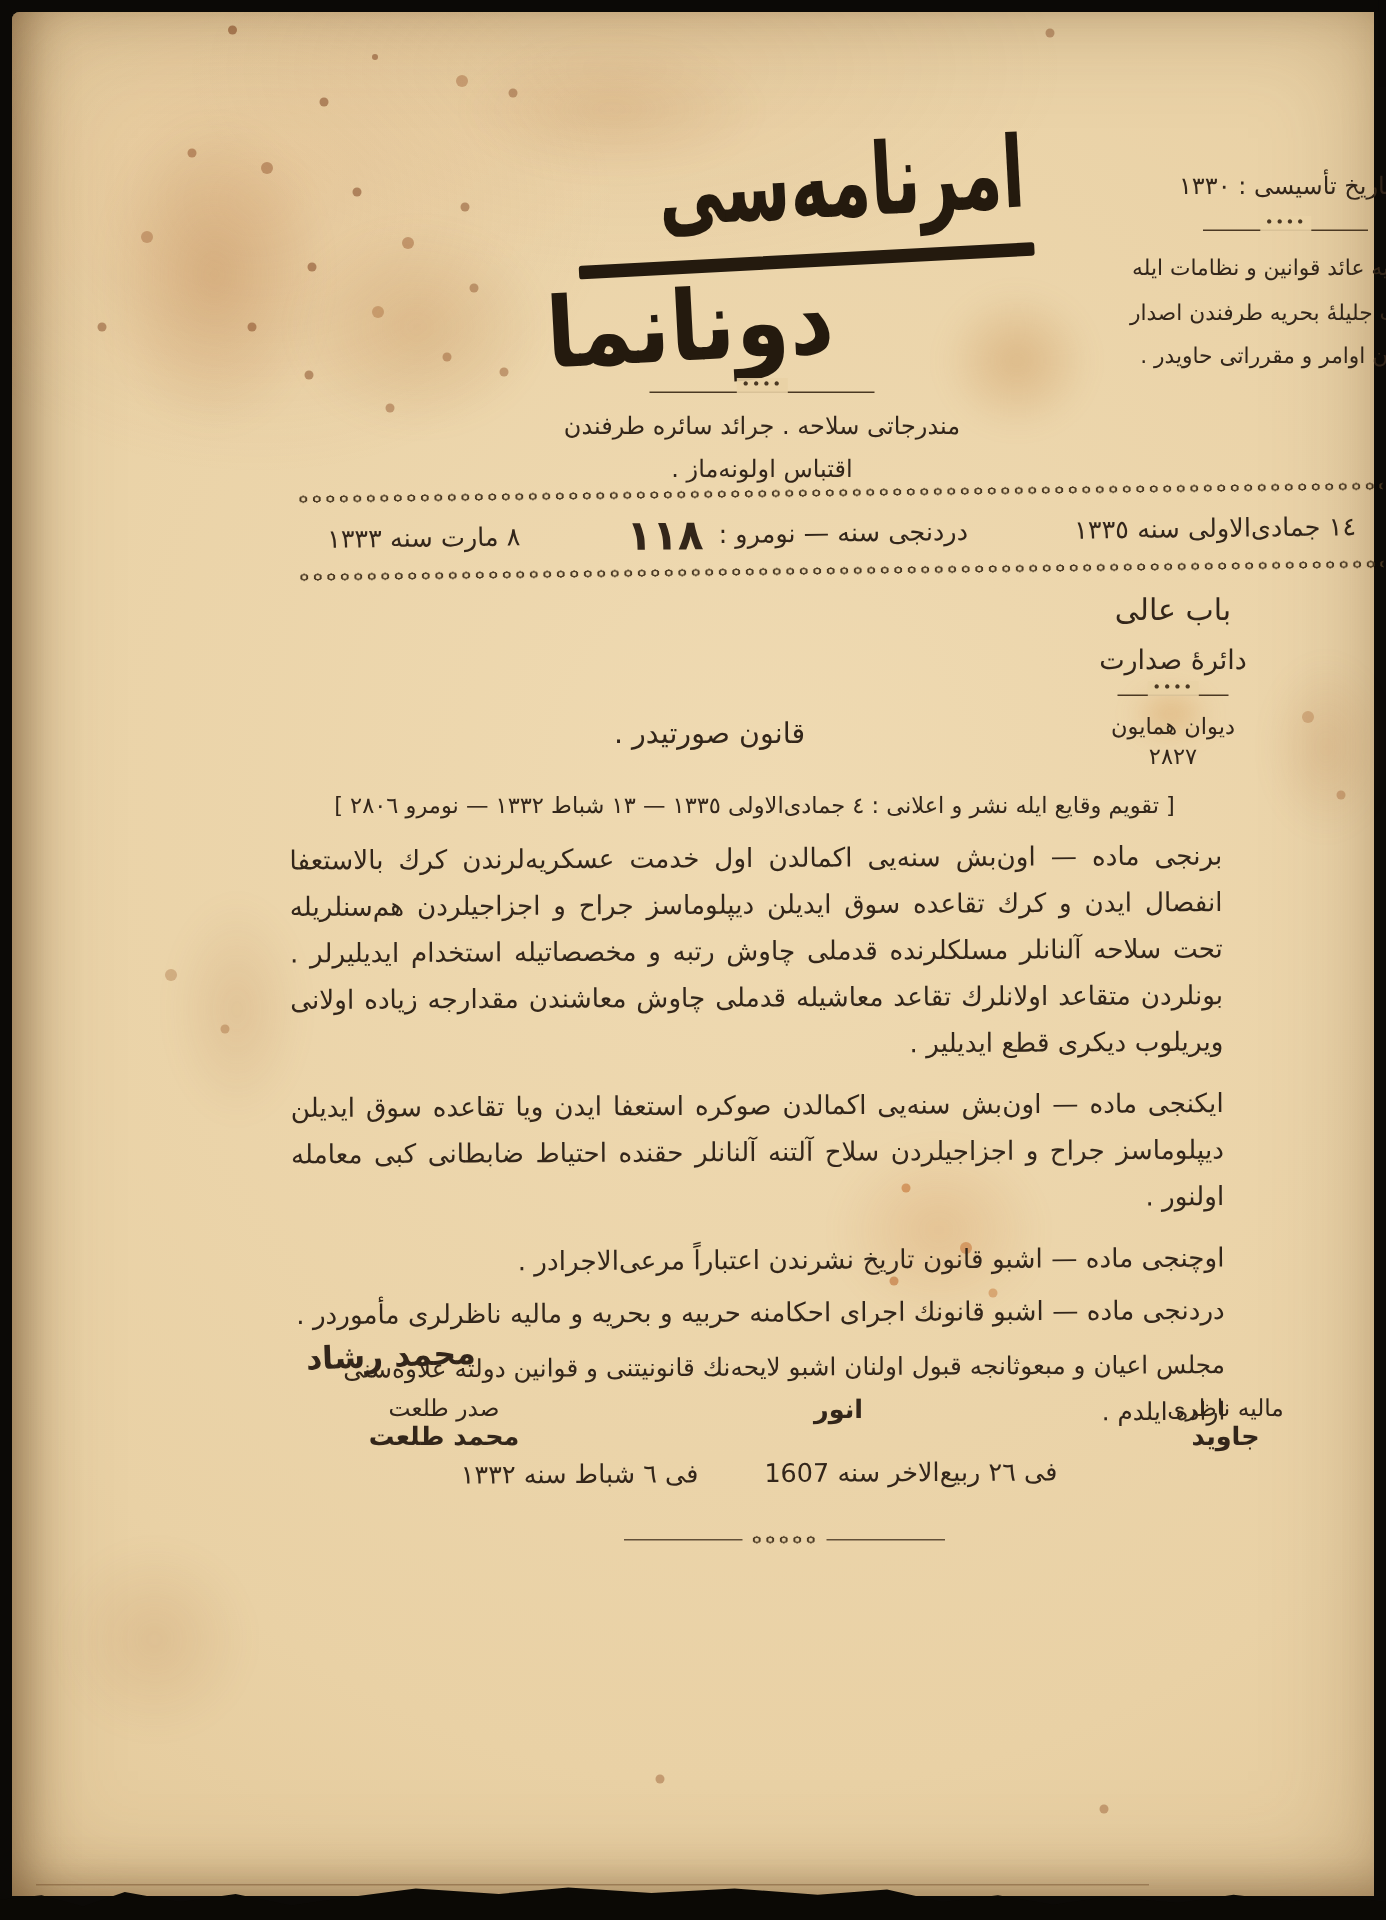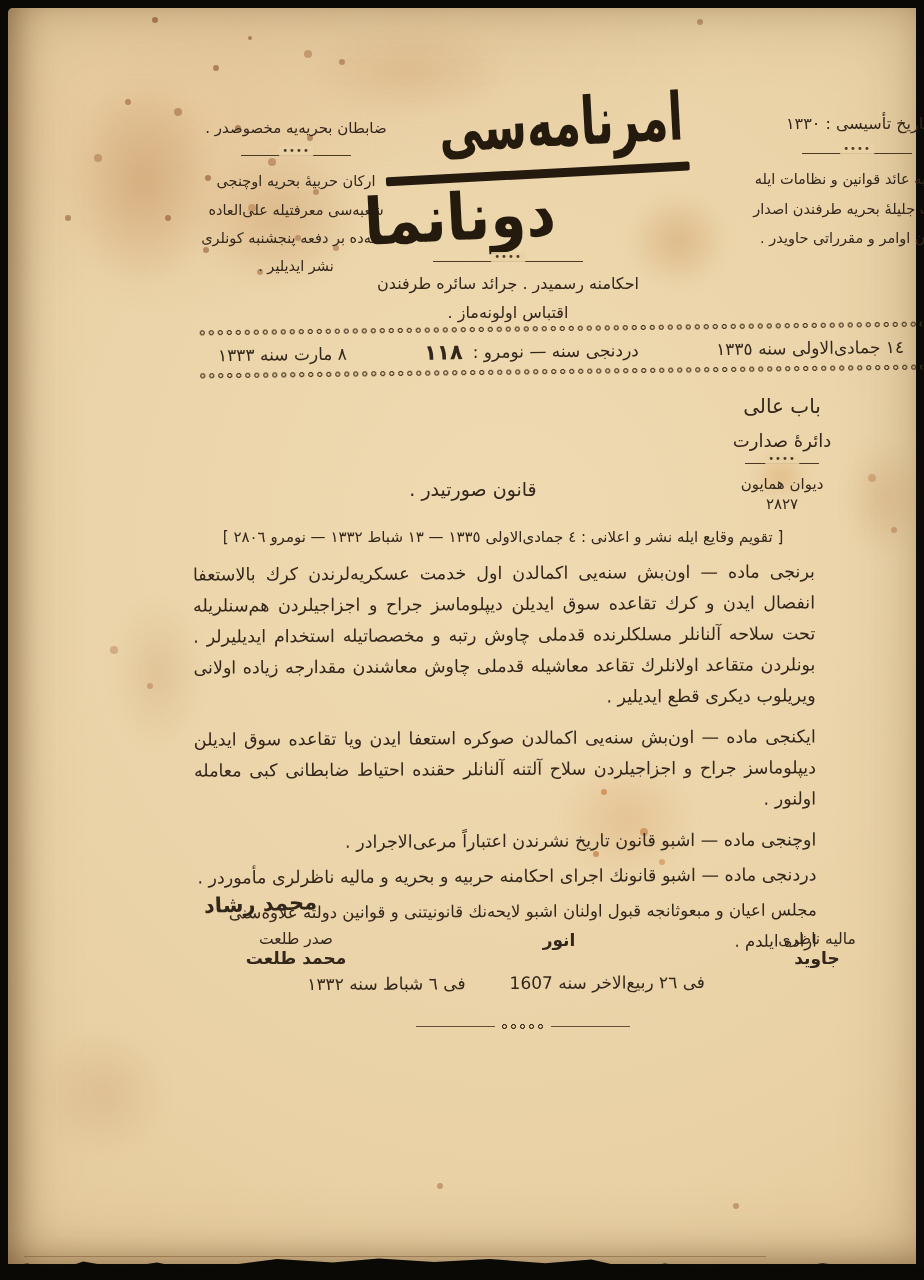--- a/index.html
+++ b/index.html
@@ -55,21 +55,21 @@
             font-size:16px;line-height:1.8;}
   .masthead-sub .orn{width:150px;margin:0 auto 4px;}
   
   .band{position:absolute;left:190px;top:316px;width:724px;transform:rotate(-0.7deg);}
   .chain{height:9px;background-image:radial-gradient(3.2px 2.6px at 4.5px 4.5px,
             rgba(0,0,0,0) 45%, #473620 52%, #473620 86%, rgba(0,0,0,0) 90%);
             background-size:9px 9px;background-repeat:repeat-x;}
   .band-row{display:flex;direction:rtl;justify-content:space-between;align-items:center;
             padding:6px 8px 4px;font-size:17px;}
   .band-center{display:flex;align-items:center;gap:10px;direction:rtl;}
-  .band-num{font-size:21px;font-weight:bold;letter-spacing:2px;}
+  .band-num{font-size:28px;font-weight:bold;letter-spacing:2px;}
   .band-hijri{padding-right:10px;}
   .band-rumi{padding-left:12px;}
   
   .office{position:absolute;left:694px;top:386px;width:160px;text-align:center;}
   .office .l1{font-size:20px;margin-bottom:12px;}
   .office .l2{font-size:18px;}
   .office .orn{width:74px;}
   .office .l3{font-size:15px;}
   .office .num{font-size:15px;letter-spacing:3px;margin-top:2px;}
   
@@ -118,34 +118,29 @@
     <div class="blob" style="left:60px;top:70px;width:150px;height:210px;background:radial-gradient(closest-side,rgba(170,100,45,.28),rgba(170,100,45,0));"></div>
     <div class="blob" style="left:185px;top:140px;width:170px;height:140px;background:radial-gradient(closest-side,rgba(175,110,50,.22),rgba(175,110,50,0));"></div>
     <div class="blob" style="left:620px;top:185px;width:100px;height:95px;background:radial-gradient(closest-side,rgba(185,120,55,.30),rgba(185,120,55,0));"></div>
     <div class="blob" style="left:745px;top:448px;width:55px;height:40px;background:radial-gradient(closest-side,rgba(200,130,50,.35),rgba(200,130,50,0));"></div>
     <div class="blob" style="left:836px;top:430px;width:80px;height:120px;background:radial-gradient(closest-side,rgba(170,105,50,.18),rgba(170,105,50,0));"></div>
     <div class="blob" style="left:105px;top:590px;width:90px;height:150px;background:radial-gradient(closest-side,rgba(165,100,48,.15),rgba(165,100,48,0));"></div>
     <div class="blob" style="left:548px;top:752px;width:140px;height:120px;background:radial-gradient(closest-side,rgba(195,110,40,.18),rgba(195,110,40,0));"></div>
     <div class="blob" style="left:30px;top:1020px;width:130px;height:130px;background:radial-gradient(closest-side,rgba(160,95,45,.14),rgba(160,95,45,0));"></div>
     <div class="blob" style="left:300px;top:20px;width:200px;height:90px;background:radial-gradient(closest-side,rgba(170,100,45,.15),rgba(170,100,45,0));"></div>
 
-    <div class="col-left rtl">
-      <div class="audience">ضابطان بحريه‌يه مخصوصدر .</div>
-      <div class="orn" style="width:110px;"></div>
-      <div>اركان حربيهٔ بحريه اوچنجى شعبه‌سى معرفتيله على‌العاده هفته‌ده بر دفعه پنجشنبه كونلرى نشر ايديلير .</div>
-    </div>
 
     <div class="masthead-title rtl">
       <span class="title-top">امرنامه‌سى</span>
       <div class="title-bar"></div>
       <span class="title-bottom">دونانما</span>
     </div>
     <div class="masthead-sub rtl">
       <div class="orn"></div>
-      <div>احكامنه رسميدر . جرائد سائره طرفندن</div>
+      <div>مندرجاتى سلاحه . جرائد سائره طرفندن</div>
       <div>اقتباس اولونه‌ماز .</div>
     </div>
 
     <div class="col-right rtl">
       <div class="founded">تاريخ تأسيسى : ١٣٣٠</div>
       <div class="orn" style="width:110px;"></div>
       <div>بحريه‌يه عائد قوانين و نظامات ايله نظارت جليلهٔ بحريه طرفندن اصدار ايديلان اوامر و مقرراتى حاويدر .</div>
     </div>
 
     <div class="band">

